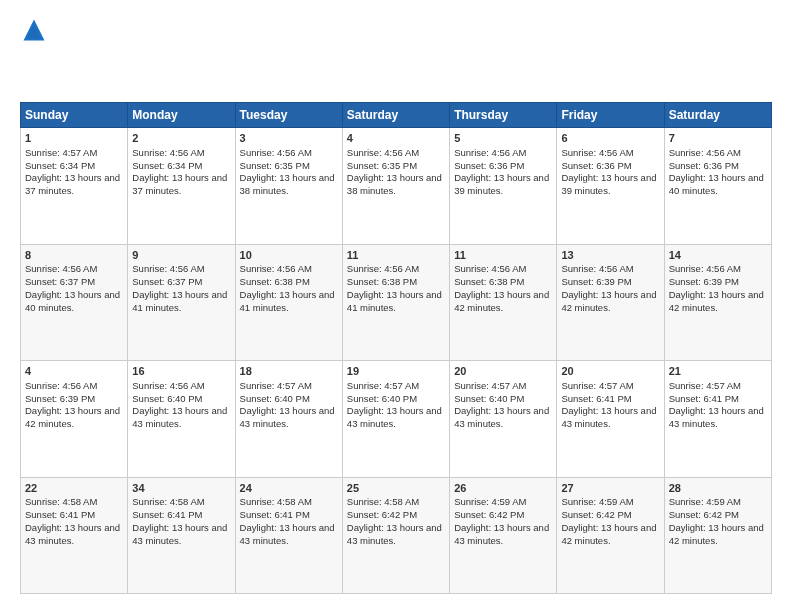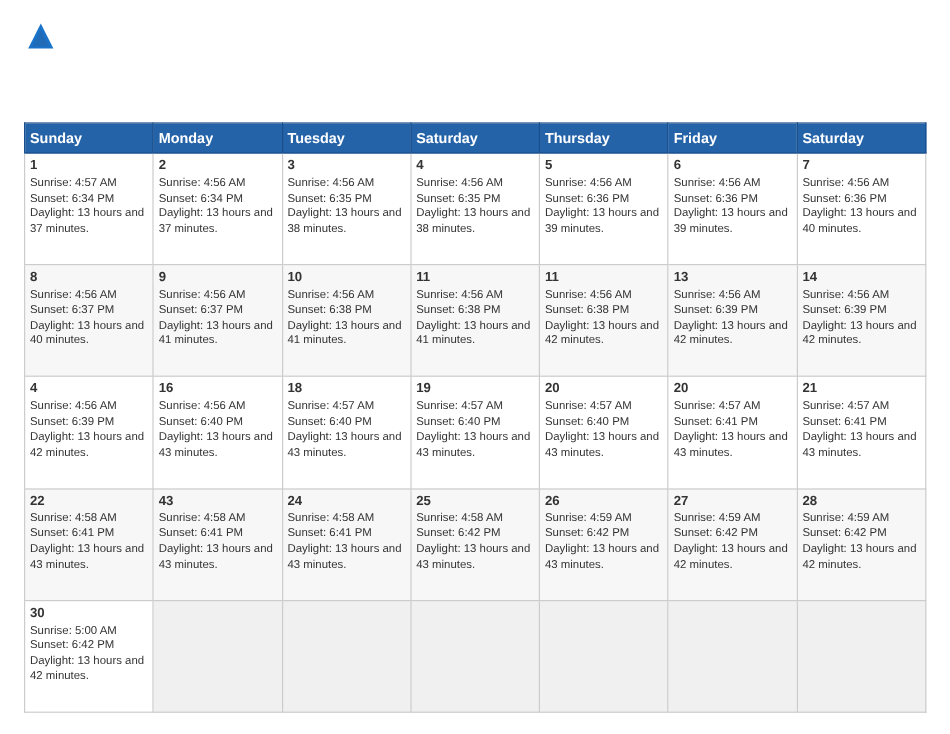--- a/index.html
+++ b/index.html
@@ -154,31 +154,22 @@
           <td><span class="day-number">4</span><span>Sunrise: 4:56 AM<br>Sunset: 6:39 PM<br>Daylight: 13 hours and 42 minutes.</span></td>
           <td><span class="day-number">16</span><span>Sunrise: 4:56 AM<br>Sunset: 6:40 PM<br>Daylight: 13 hours and 43 minutes.</span></td>
           <td><span class="day-number">18</span><span>Sunrise: 4:57 AM<br>Sunset: 6:40 PM<br>Daylight: 13 hours and 43 minutes.</span></td>
           <td><span class="day-number">19</span><span>Sunrise: 4:57 AM<br>Sunset: 6:40 PM<br>Daylight: 13 hours and 43 minutes.</span></td>
           <td><span class="day-number">20</span><span>Sunrise: 4:57 AM<br>Sunset: 6:40 PM<br>Daylight: 13 hours and 43 minutes.</span></td>
           <td><span class="day-number">20</span><span>Sunrise: 4:57 AM<br>Sunset: 6:41 PM<br>Daylight: 13 hours and 43 minutes.</span></td>
           <td><span class="day-number">21</span><span>Sunrise: 4:57 AM<br>Sunset: 6:41 PM<br>Daylight: 13 hours and 43 minutes.</span></td>
         </tr>
         <tr>
           <td><span class="day-number">22</span><span>Sunrise: 4:58 AM<br>Sunset: 6:41 PM<br>Daylight: 13 hours and 43 minutes.</span></td>
-          <td><span class="day-number">43</span><span>Sunrise: 4:58 AM<br>Sunset: 6:41 PM<br>Daylight: 13 hours and 43 minutes.</span></td>
+          <td><span class="day-number">34</span><span>Sunrise: 4:58 AM<br>Sunset: 6:41 PM<br>Daylight: 13 hours and 43 minutes.</span></td>
           <td><span class="day-number">24</span><span>Sunrise: 4:58 AM<br>Sunset: 6:41 PM<br>Daylight: 13 hours and 43 minutes.</span></td>
           <td><span class="day-number">25</span><span>Sunrise: 4:58 AM<br>Sunset: 6:42 PM<br>Daylight: 13 hours and 43 minutes.</span></td>
           <td><span class="day-number">26</span><span>Sunrise: 4:59 AM<br>Sunset: 6:42 PM<br>Daylight: 13 hours and 43 minutes.</span></td>
           <td><span class="day-number">27</span><span>Sunrise: 4:59 AM<br>Sunset: 6:42 PM<br>Daylight: 13 hours and 42 minutes.</span></td>
           <td><span class="day-number">28</span><span>Sunrise: 4:59 AM<br>Sunset: 6:42 PM<br>Daylight: 13 hours and 42 minutes.</span></td>
         </tr>
-        <tr>
-          <td><span class="day-number">30</span><span>Sunrise: 5:00 AM<br>Sunset: 6:42 PM<br>Daylight: 13 hours and 42 minutes.</span></td>
-          <td class="empty"></td>
-          <td class="empty"></td>
-          <td class="empty"></td>
-          <td class="empty"></td>
-          <td class="empty"></td>
-          <td class="empty"></td>
-        </tr>
       </tbody>
   </table>
 </div>
 
 </body></html>

